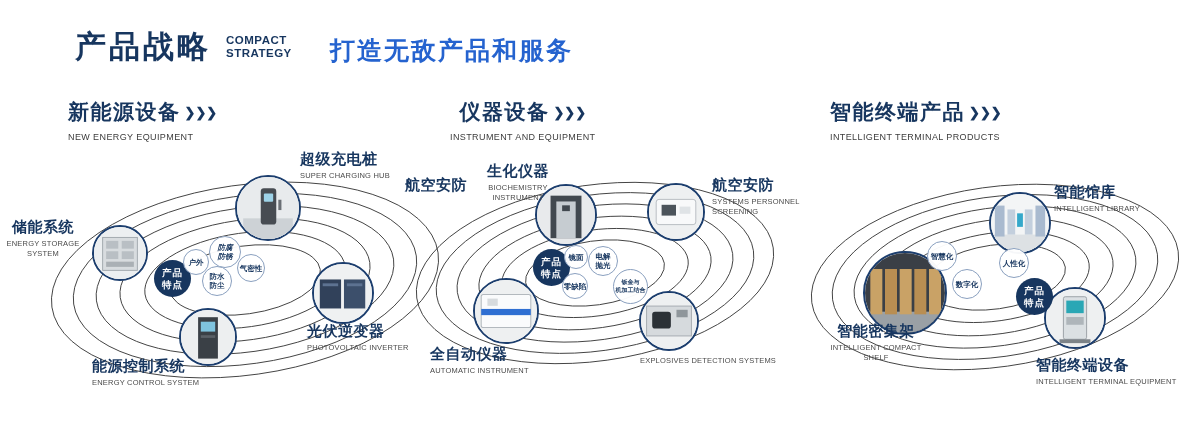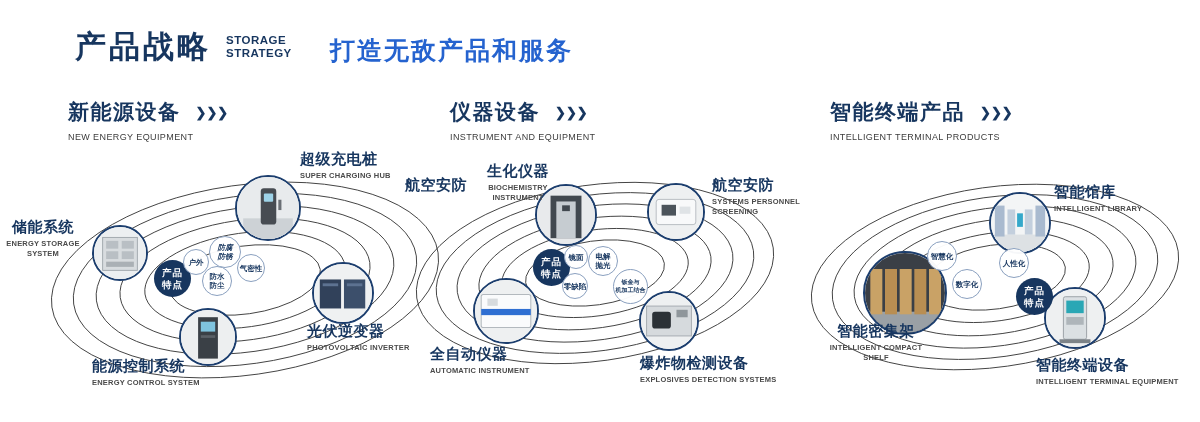--- a/index.html
+++ b/index.html
@@ -8,57 +8,57 @@
   .canvas { position:relative; width:1200px; height:422px; background:#ffffff; overflow:hidden;border-radius:16px; }
 
   
   .brand-cn { position:absolute; left:75px; top:26px; font-size:31px; font-weight:900; color:#17365f; letter-spacing:3px; }
   .brand-en { position:absolute; left:226px; top:34px; font-size:11.5px; font-weight:700; color:#17365f; line-height:1.12; letter-spacing:0.5px; }
   .brand-en .ben { display:block; }
   .slogan { position:absolute; left:330px; top:34px; font-size:25px; font-weight:900; color:#2563cf; letter-spacing:2px; }
 
   
   .sec-header { position:absolute; }
-  .sec-row { display:flex; align-items:center; gap:15px; }
+  .sec-row { display:flex; align-items:center; gap:4px;justify-content:center; }
   .sec-cn { font-size:21px; font-weight:900; color:#17365f; letter-spacing:1.5px; }
   .chev { font-size:13px; font-weight:900; color:#17365f; letter-spacing:0px; }
   .sec-en { margin-top:6px; font-size:9px; font-weight:400; color:#3c3c3c; letter-spacing:0.4px; }
 
   
   .orbits { position:absolute; overflow:visible; }
   .orbits ellipse { fill:none; stroke:#3b3b3b; stroke-width:0.9; }
 
   
   .pcircle { position:absolute; border-radius:50%; border:2px solid #1c3e6e; background:#fff; overflow:hidden; }
   .pcircle svg { width:100%; height:100%; display:block; }
 
   
   .plabel { position:absolute; }
   .plabel .cn { font-size:15px; font-weight:900; color:#17365f; letter-spacing:0.5px; }
-  .plabel .en { margin-top:2px; font-size:7.5px; font-weight:700; color:#4a4a4a; letter-spacing:0.2px; line-height:1.3; }
+  .plabel .en { margin-top:2px; font-size:7.5px; font-weight:400; color:#4a4a4a; letter-spacing:0.2px; line-height:1.3; }
   .float-label { position:absolute; font-size:15px; font-weight:900; color:#17365f; letter-spacing:0.5px; }
 
   
   .badge { position:absolute; width:37px; height:37px; border-radius:50%; background:#17365f; color:#fff;
            display:flex; flex-direction:column; align-items:center; justify-content:center;
            font-size:9.5px; font-weight:700; line-height:1.2; letter-spacing:1px;text-align:center; }
   .badge span { display:block; }
   .bubble { position:absolute; border-radius:50%; border:1px solid #8aa0bf; background:rgba(255,255,255,0.96); color:#17365f;
             display:flex; flex-direction:column; align-items:center; justify-content:center; text-align:center;
             font-size:7.5px; font-weight:700; line-height:1.2; }
   .bubble span { display:block; }
 </style>
 </head>
 <body>
 
 <div class="canvas">
 
   <div class="brand-cn">产品战略</div>
   <div class="brand-en">
-    <span class="ben">STORAGE</span>
+    <span class="ben">COMPACT</span>
     <span class="ben">STRATEGY</span>
   </div>
   <div class="slogan">打造无敌产品和服务</div>
 
   <div class="sec-header" style="left:68px;top:98px;">
     <div class="sec-row">
       <span class="sec-cn">新能源设备</span>
       <span class="chev">❯❯❯</span>
     </div>
     <div class="sec-en">NEW ENERGY EQUIPMENT</div>
@@ -239,21 +239,20 @@
   </div>
   <div class="plabel" style="left:712px;top:176px;width:100px;">
     <div class="cn">航空安防</div>
     <div class="en">SYSTEMS PERSONNEL SCREENING</div>
   </div>
   <div class="plabel" style="left:430px;top:345px;width:120px;">
     <div class="cn">全自动仪器</div>
     <div class="en">AUTOMATIC INSTRUMENT</div>
   </div>
   <div class="plabel" style="left:640px;top:354px;width:145px;">
-    <div class="cn">爆炸物检测设备</div>
     <div class="en">EXPLOSIVES DETECTION SYSTEMS</div>
   </div>
 
   <svg class="orbits" style="left:800px;top:160px;" width="390" height="235" viewBox="0 0 390 235">
     <g transform="rotate(-8 195 117)">
       <ellipse cx="195" cy="117" rx="185" ry="90"></ellipse>
       <ellipse cx="195" cy="117" rx="164" ry="80"></ellipse>
       <ellipse cx="195" cy="117" rx="142" ry="69"></ellipse>
       <ellipse cx="195" cy="117" rx="119" ry="57"></ellipse>
       <ellipse cx="195" cy="117" rx="95" ry="44"></ellipse>

